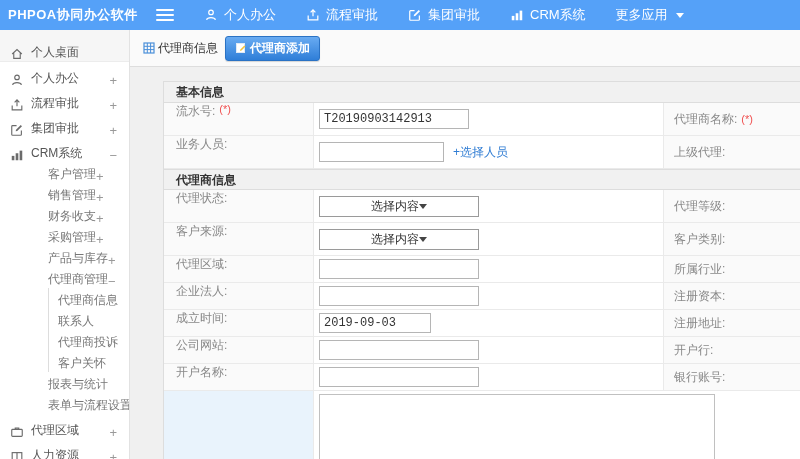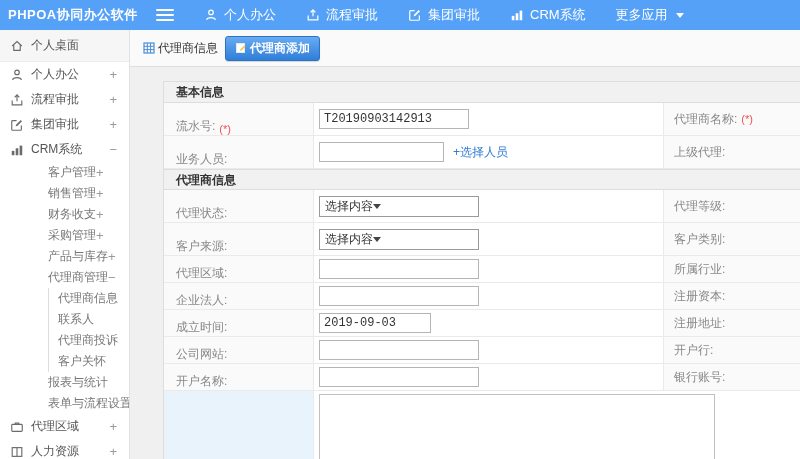--- a/index.html
+++ b/index.html
@@ -16,21 +16,21 @@
   .hamburger i { display:block; height:2px; background:#fff; border-radius:1px; }
   .topnav { display:flex; align-items:center; margin-left:30px; gap:30px; }
   .topnav-item { display:flex; align-items:center; gap:6px; font-size:13px; cursor:pointer; white-space:nowrap; }
   .ticon { width:14px; height:14px; color:#fff; }
   .caret-down { width:0; height:0; border-left:4px solid transparent; border-right:4px solid transparent;
                 border-top:5px solid #fff; margin-left:2px; }
 
   
   .sidebar { position:absolute; left:0; top:30px; width:130px; bottom:0; background:#fff;
              border-right:1px solid #e2e2e2; font-size:12px; color:#555; overflow:hidden; }
-  .sb-item { display:flex; align-items:center; cursor:pointer; white-space:nowrap; }
+  .sb-item { display:flex; align-items:flex-end; cursor:pointer; white-space:nowrap; }
   .sb-first { height:32px; background:#f6f6f6; border-bottom:1px solid #ececec; padding:0 10px; }
   .sb-top { height:25px; padding:0 12px 0 10px; }
   .sb-sub { height:21px; padding:0 34px 0 48px; color:#777; }
   .sb-icon { width:14px; height:14px; margin-right:7px; color:#6b6b6b; flex:0 0 auto; }
   .sb-toggle { margin-left:auto; color:#999; font-size:13px; line-height:1; }
   .sb-tree { margin-left:48px; border-left:1px solid #ddd; }
   .sb-tree .sb-item { height:21px; padding-left:9px; color:#777; }
   .sb-plain { height:21px; padding-left:48px; color:#777; }
 
   
@@ -45,33 +45,33 @@
                 border-radius:3px; box-shadow:0 1px 1px rgba(0,0,0,.15); }
 
   
   .form { margin:14px 0 0 33px; width:1000px; background:#fff; border:1px solid #ddd; }
   .sec-hdr { height:21px; line-height:21px; background:#f1f1f1; border-bottom:1px solid #ddd;
              font-size:12px; font-weight:bold; color:#333; padding-left:12px; }
   .sec-hdr.mid { border-top:1px solid #ddd; }
   .frow { display:flex; border-bottom:1px solid #eaeaea; background:#fff; }
   .r33 { height:33px; } .r27 { height:27px; }
   .c-label { width:150px; background:#fafafa; color:#888; font-size:12px; display:flex;
-             align-items:flex-end; padding-left:12px; border-right:1px solid #eaeaea; flex:0 0 auto; }
+             align-items:flex-start; padding-left:12px; border-right:1px solid #eaeaea; flex:0 0 auto; }
   .c-input { width:350px; display:flex; align-items:center; padding-left:5px;
              border-right:1px solid #eaeaea; flex:0 0 auto; }
   .c-rlabel { flex:1; background:#fafafa; color:#888; font-size:12px; display:flex;
               align-items:center; padding-left:10px; }
   .req { color:#f05050; margin-left:4px; font-size:11px; }
   input.fld { height:20px; border:1px solid #b5b5b5; font-size:12px; padding:0 4px; color:#333;
               background:#fff; font-family:Liberation Mono, monospace; }
   .w-serial { width:150px; } .w-date { width:112px; } .w-text { width:160px; }
   .w-pick { width:125px; background:#ededed; border-color:#c3c3c3; }
   .link { color:#2f7cd3; font-size:12px; margin-left:9px; cursor:pointer; text-decoration:none; }
   .sel { width:160px; height:21px; border:1px solid #9a9a9a; background:#fff; display:flex;
-         align-items:center; justify-content:flex-start; padding:0 5px; font-size:12px;
+         align-items:center; justify-content:center; padding:0 5px; font-size:12px;
          color:#333; cursor:pointer; }
   .sel-caret { width:0; height:0; border-left:4px solid transparent; border-right:4px solid transparent;
                border-top:5px solid #444; }
   .frow.descrow { height:200px; border-bottom:none; }
   .c-label.desc { background:#e9f3fc; align-items:flex-end; padding-bottom:6px; }
   .c-wide { flex:1; padding:3px 0 0 5px; }
   textarea.fld-area { width:396px; height:190px; border:1px solid #c0c0c0; resize:none;
                       font-family:inherit; font-size:12px; padding:3px; }
 </style>
 </head>

